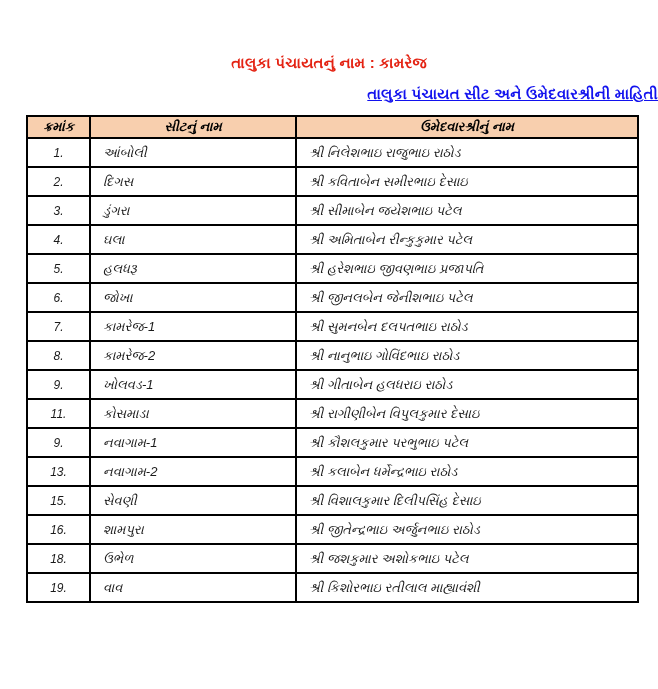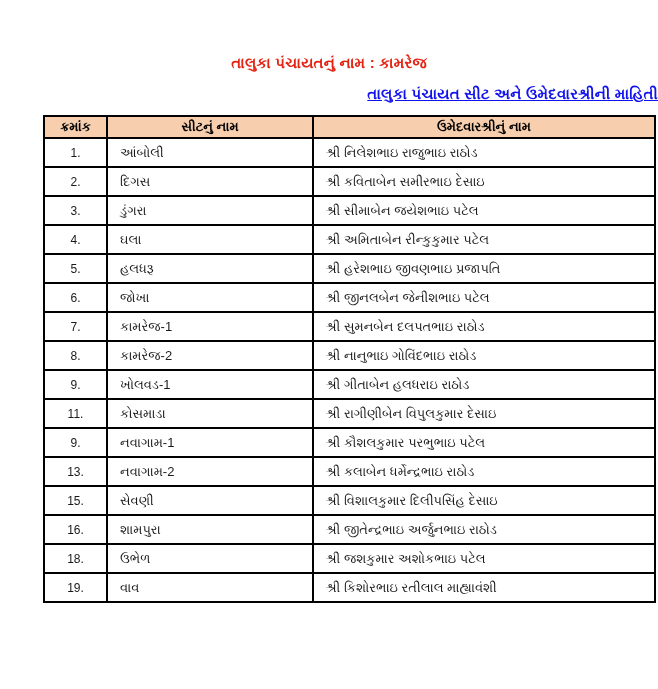--- a/index.html
+++ b/index.html
@@ -19,21 +19,21 @@
     text-align:center;font-size:15px;font-weight:bold;
     color:var(--title-color);margin:0;letter-spacing:.2px;
   }
   .doc-subtitle{
     text-align:right;font-size:15px;font-weight:bold;
     color:var(--subtitle-color);text-decoration:underline;
     margin:13px 0 0 0;letter-spacing:.2px;
   }
   table.info-table{
     border-collapse:collapse;table-layout:fixed;
-    margin:12px 0 0 43px;width:611px;
+    margin:12px 0 0 26px;width:611px;font-style:italic;
   }
   .info-table th,.info-table td{
     border:2px solid var(--border-color);
     overflow:hidden;white-space:nowrap;
   }
   .info-table th{
     background:var(--header-bg);font-size:13px;font-weight:bold;
     text-align:center;height:20px;padding:0 2px;color:#000;
   }
   .info-table td{height:25px;font-size:13px;color:#1a1a1a;}

